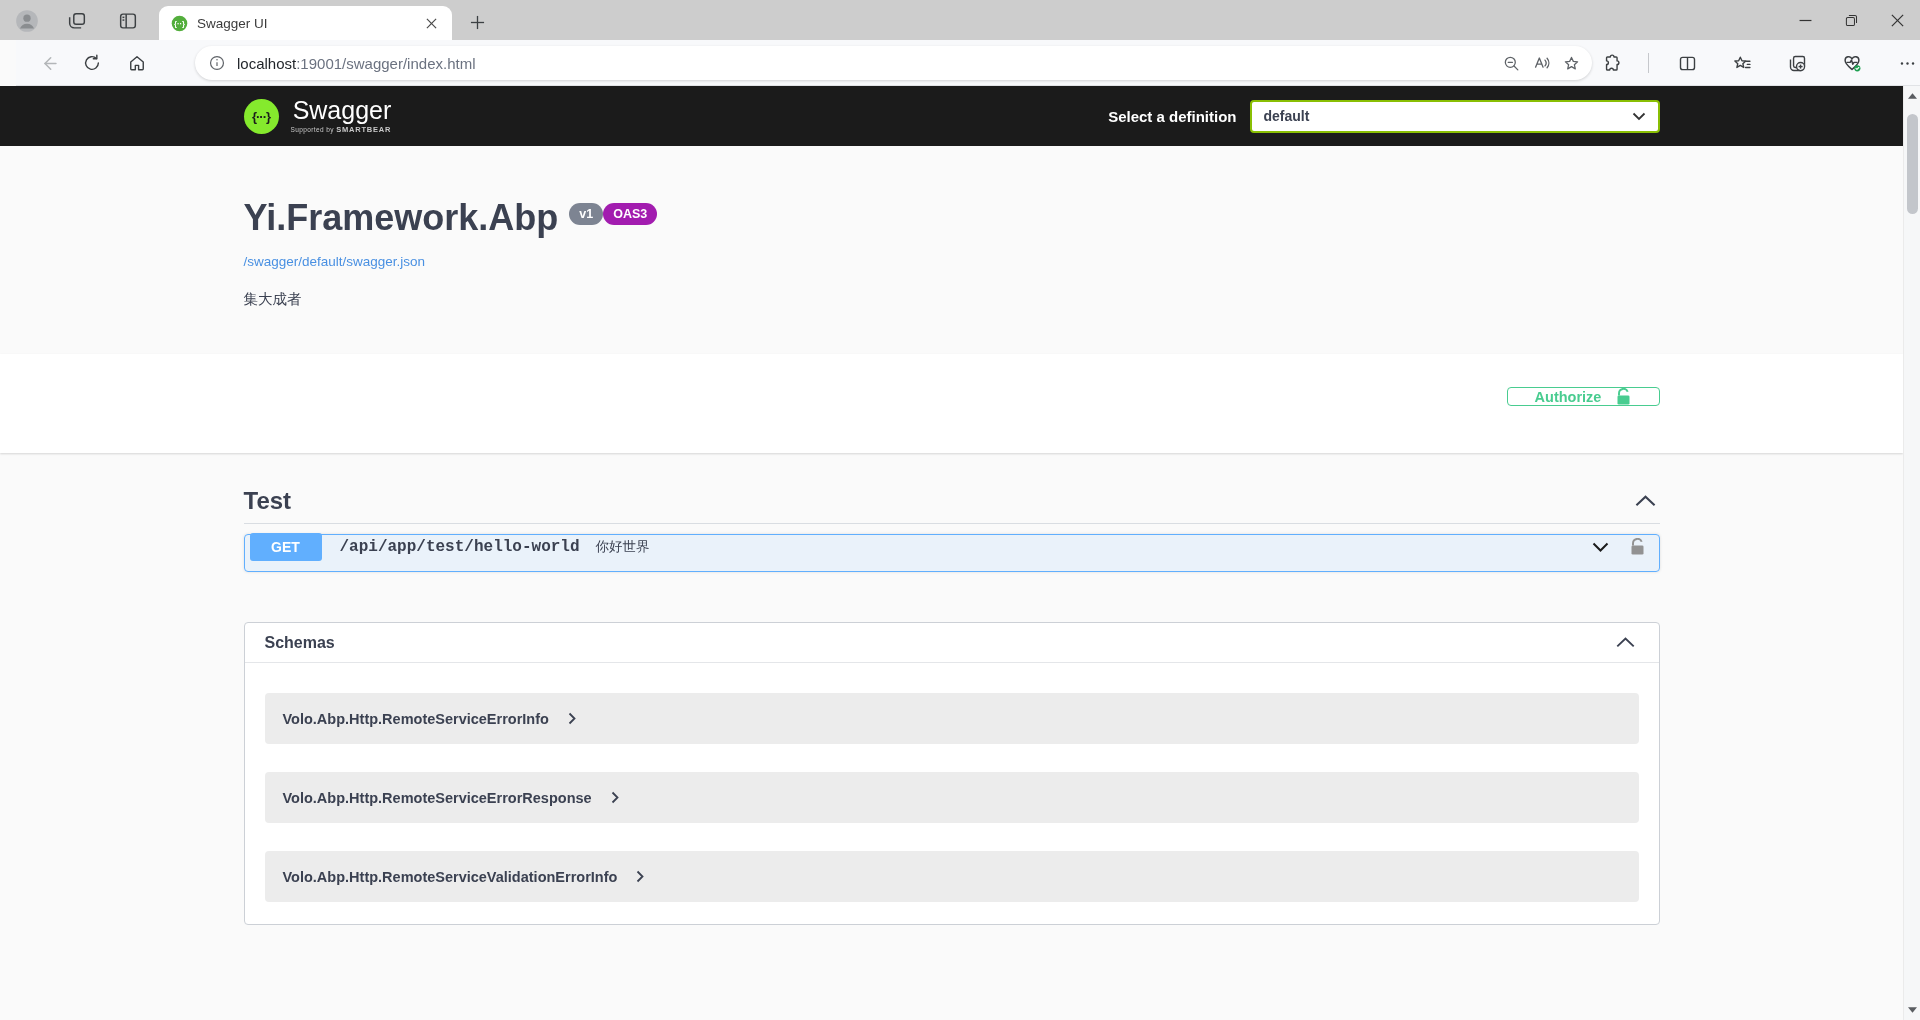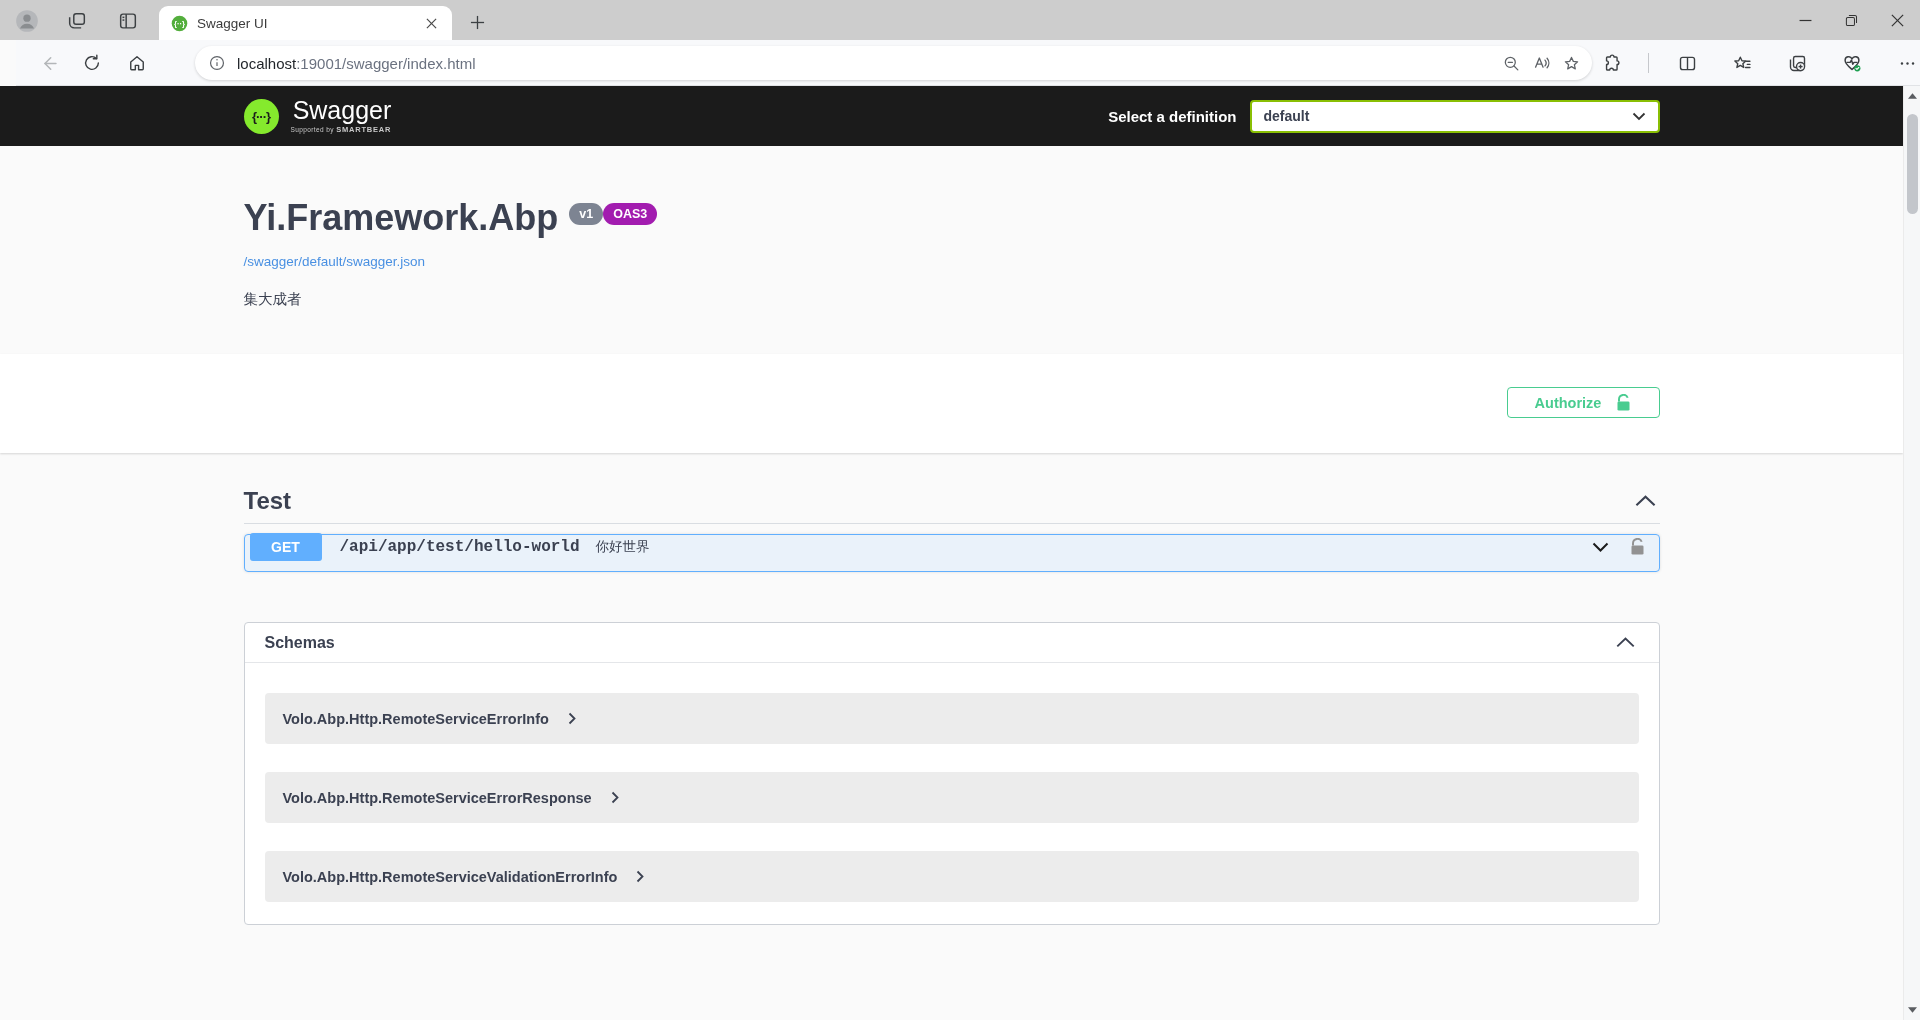--- a/index.html
+++ b/index.html
@@ -52,21 +52,21 @@
   .badges { display:flex; margin-top:7px; }
   .badge { height:22px; display:flex; align-items:center; padding:0 10px; border-radius:14px; color:#ffffff; font-size:12.5px; font-weight:700; }
   .badge-version { background:#7d8492; }
   .badge-oas { background:#a21caf; }
   .spec-link { display:inline-block; margin-top:14px; font-size:13.5px; color:#4990e2; text-decoration:none; }
   .api-desc { margin-top:20px; font-size:14.5px; color:#3b4151; }
 
   
   .scheme-container { background:#ffffff; height:99px; box-shadow:0 1px 2px 0 rgba(0,0,0,.15); }
   .scheme-inner { width:1416px; margin:0 auto; display:flex; justify-content:flex-end; padding-top:33px; }
-  .authorize-btn { width:153px; height:31px; background:transparent; border:1.5px solid #49cc90; border-radius:4px; color:#49cc90; font-weight:700; font-size:14.5px; font-family:"Liberation Sans",sans-serif; display:flex; align-items:center; justify-content:center; gap:15px; cursor:pointer; }
+  .authorize-btn { width:153px; height:19px; background:transparent; border:1.5px solid #49cc90; border-radius:4px; color:#49cc90; font-weight:700; font-size:14.5px; font-family:"Liberation Sans",sans-serif; display:flex; align-items:center; justify-content:center; gap:15px; cursor:pointer; }
 
   
   .content { width:1416px; margin:0 auto; }
   .tag-header { margin-top:34px; display:flex; align-items:center; padding-bottom:8px; border-bottom:1px solid #d9dde2; }
   .tag-title { font-size:24px; font-weight:700; color:#3b4151; }
   .collapse-btn { margin-left:auto; background:none; border:none; cursor:pointer; padding:4px; }
 
   .opblock { margin-top:10px; height:38px; background:rgba(97,175,254,.1); border:1px solid #61affe; border-radius:4px; box-shadow:0 0 3px rgba(0,0,0,.12); display:flex; align-items:center; padding:0 12px 12px 5px; }
   .method-badge { width:72px; height:28px; background:#61affe; border-radius:3px; color:#ffffff; font-weight:700; font-size:14px; display:flex; align-items:center; justify-content:center; }
   .op-path { margin-left:18px; font-family:"Liberation Mono","DejaVu Sans Mono",monospace; font-weight:700; font-size:16px; color:#3b4151; }

